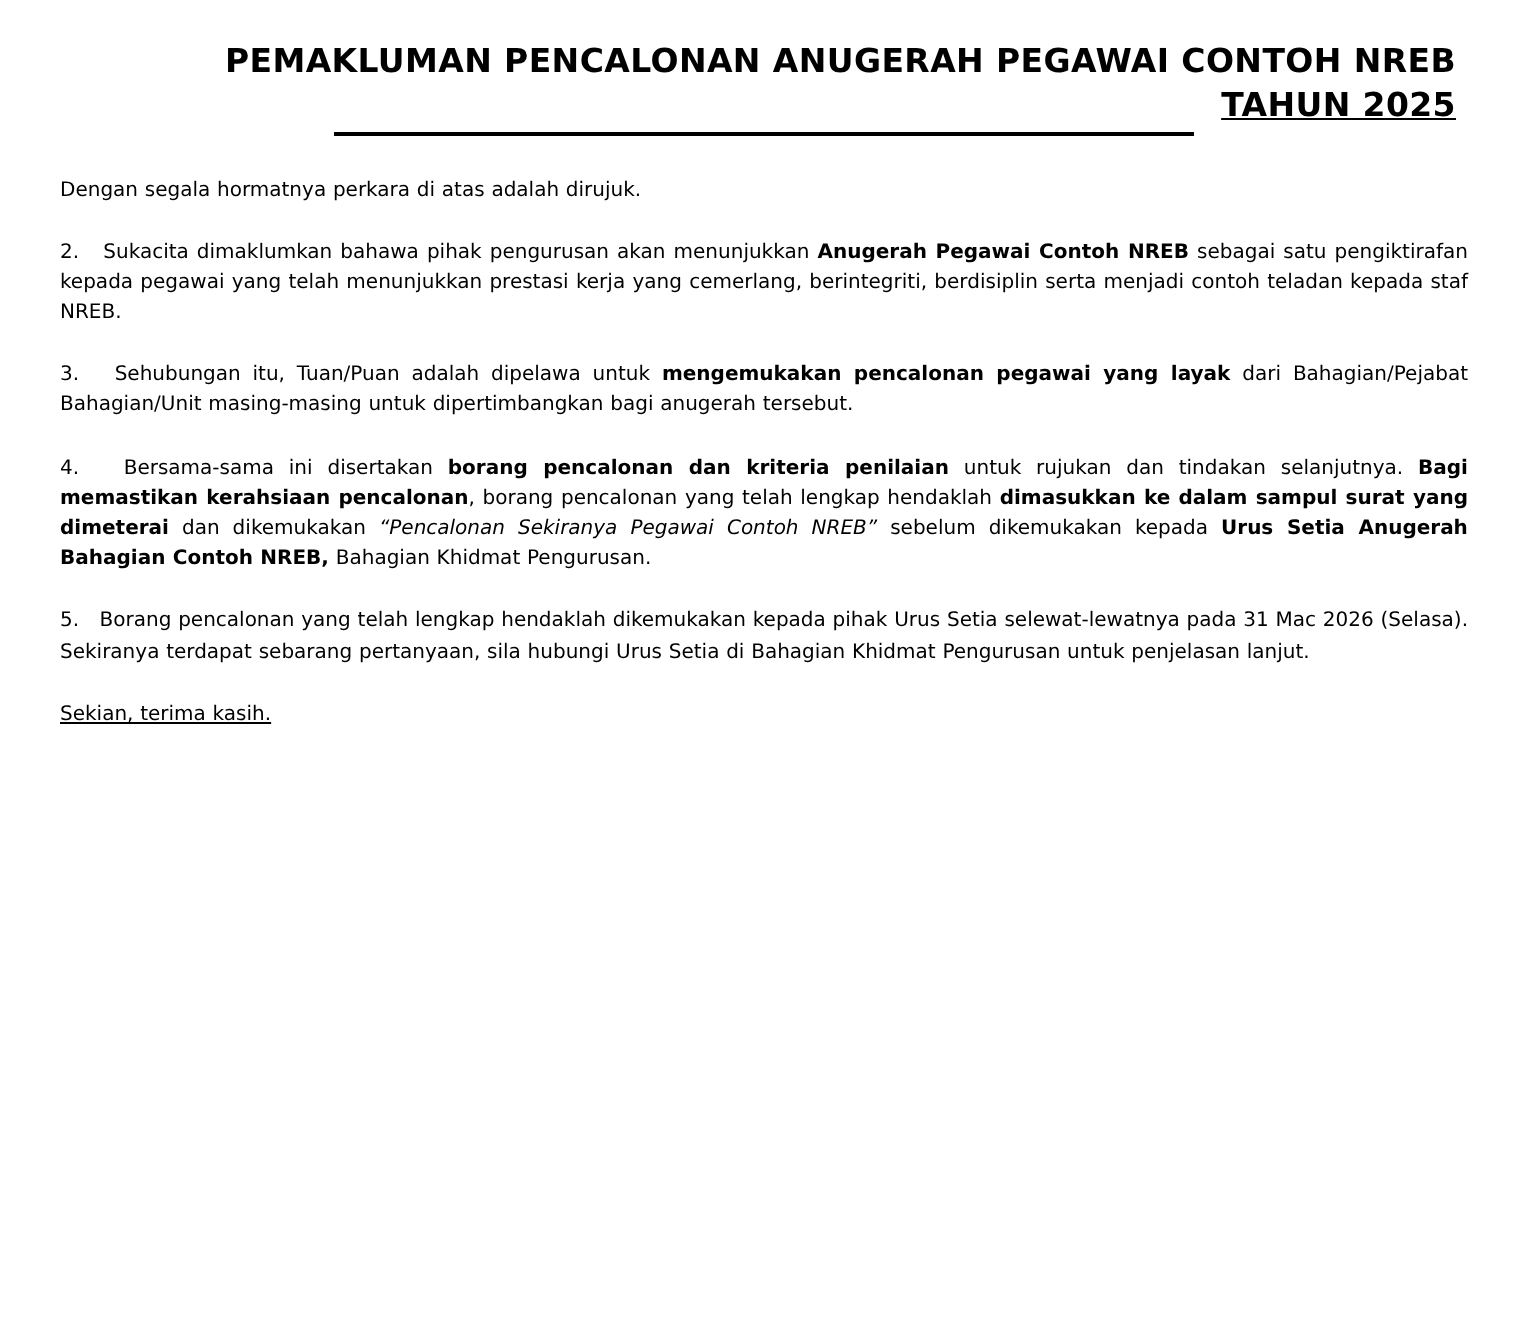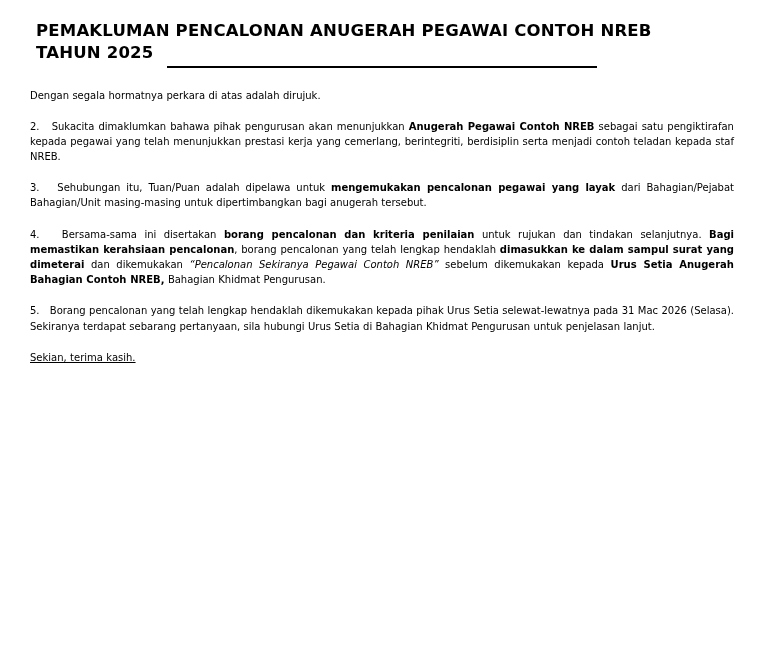--- a/index.html
+++ b/index.html
@@ -14,30 +14,31 @@
     color: #000000;
     overflow: hidden;
   }
   .page {
     width: 766px;
     height: 659px;
     box-sizing: border-box;
     padding: 16px 32px 0 30px;
   }
   .doc-title {
-    text-align: left;
+    text-align: right;
     font-weight: bold;
     font-size: 16.5px;
     line-height: 1.35;
     letter-spacing: 0.2px;
     margin: 4px 6px 0 6px;
     text-transform: uppercase;
   }
   .title-line-2 {
     display: block;
+    text-decoration: underline;
   }
   .title-underline {
     width: 430px;
     height: 2px;
     background: #000;
     margin: 1px auto 0 auto;
   }
   .body-block {
     margin-top: 20px;
   }

